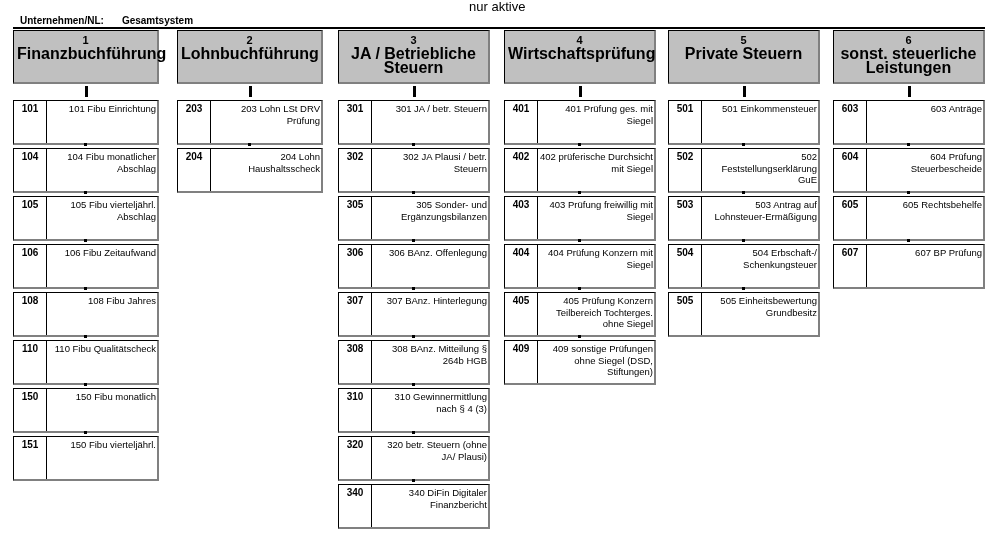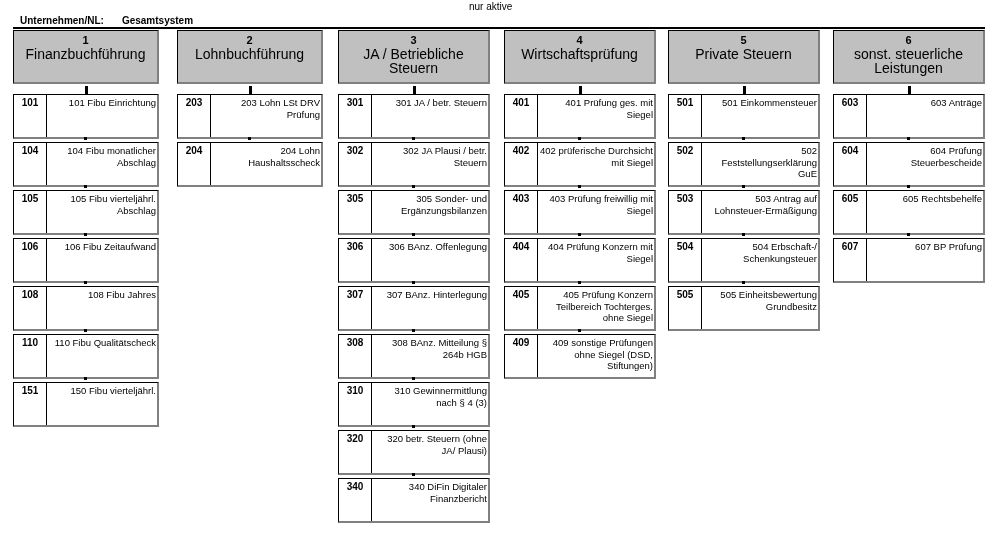--- a/index.html
+++ b/index.html
@@ -10,21 +10,21 @@
     font-family:"Liberation Sans","DejaVu Sans",sans-serif;
     color:#000;
     overflow:hidden;
     position:relative;
   }
   #canvas{position:relative;width:999px;height:546px;}
 
   
   .nur-aktive{
     position:absolute;left:469px;top:1px;
-    font-size:10px;line-height:11px;
+    font-size:13px;line-height:11px;
     white-space:nowrap;
   }
   .hdr-line{
     position:absolute;left:20px;top:15px;
     font-size:10px;font-weight:bold;line-height:12px;
     white-space:nowrap;
   }
   .hdr-line .lbl{letter-spacing:0px;}
   .hdr-line .val{display:inline-block;margin-left:18px;}
   .hrule{
@@ -40,31 +40,31 @@
     border:1px solid #000;
     border-right:2px solid #808080;
     border-bottom:2px solid #808080;
     text-align:center;
     font-size:11px;font-weight:bold;
     line-height:14px;
     padding-top:3px;
     height:54px;
   }
   .col-head .num{display:block;font-size:11px;font-weight:bold;line-height:13px;}
-  .col-head .ttl{display:block;font-size:14px;font-weight:normal;line-height:14px;padding:0 9px;}
+  .col-head .ttl{display:block;font-size:16px;font-weight:bold;line-height:14px;padding:0 3px;}
 
   
   .connector{
     position:absolute;
     width:3px;background:#000;
     left:50%;margin-left:-1px;
   }
 
   
-  .nodes{position:relative;margin-top:10px;}
+  .nodes{position:relative;margin-top:16px;}
   .node{
     position:relative;
     box-sizing:border-box;
     background:#ffffff;
     border:1px solid #000;
     border-right:2px solid #808080;
     border-bottom:2px solid #808080;
     height:45px;
     margin-bottom:3px;
     display:flex;
@@ -141,20 +141,25 @@
             <div class="code">108</div>
             <div class="label">108 Fibu Jahres</div>
             <div class="link"></div>
           </div>
           <div class="node">
             <div class="code">110</div>
             <div class="label">110 Fibu Qualitätscheck</div>
             <div class="link"></div>
           </div>
           <div class="node">
+            <div class="code">150</div>
+            <div class="label">150 Fibu monatlich</div>
+            <div class="link"></div>
+          </div>
+          <div class="node">
             <div class="code">151</div>
             <div class="label">150 Fibu vierteljährl.</div>
           </div>
         </div>
       </div>
       <div class="col" style="left: 177px; width: 146px;">
         <div class="col-head">
           <span class="num">2</span>
           <span class="ttl">Lohnbuchführung</span>
         </div>

